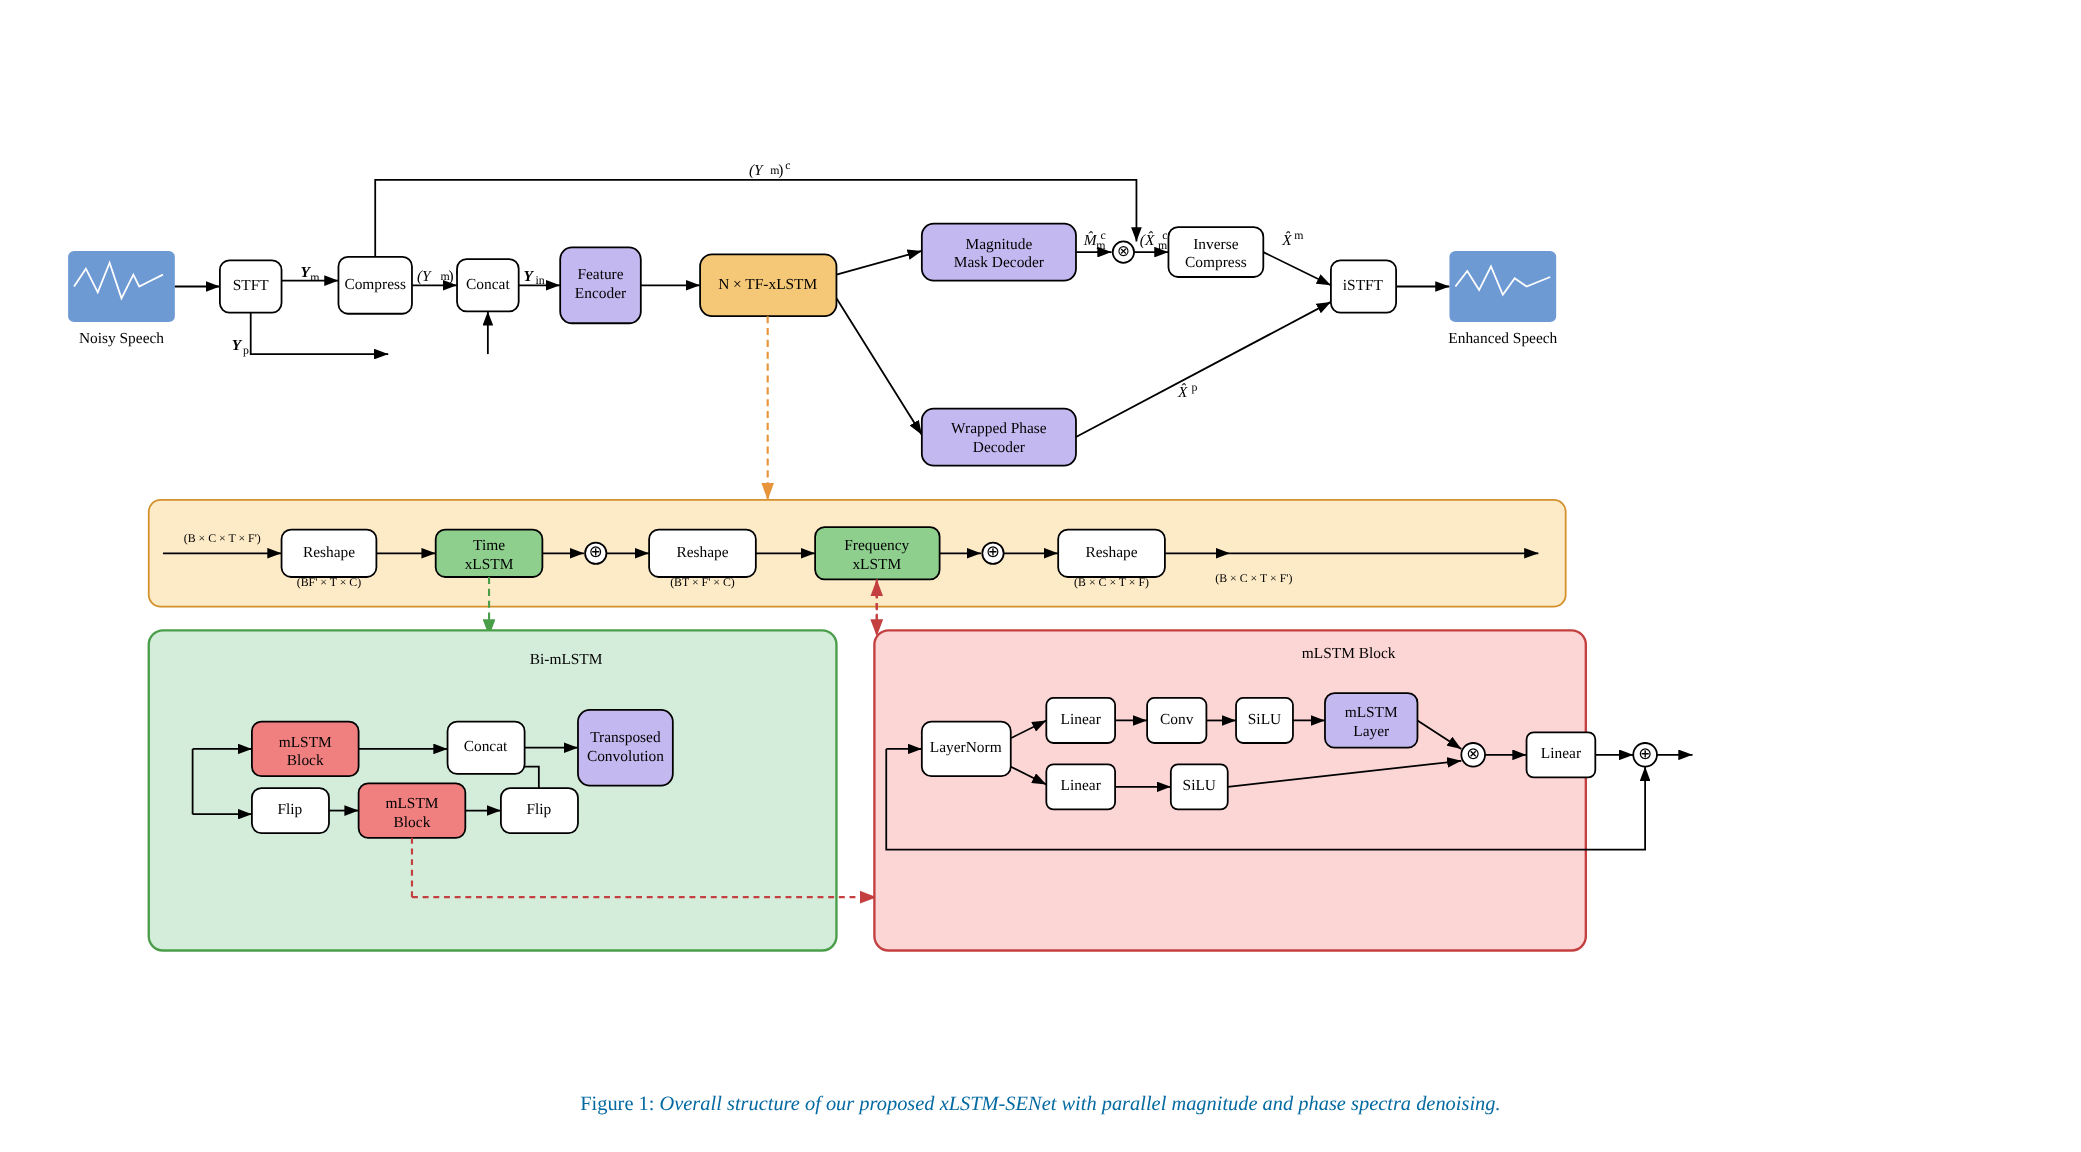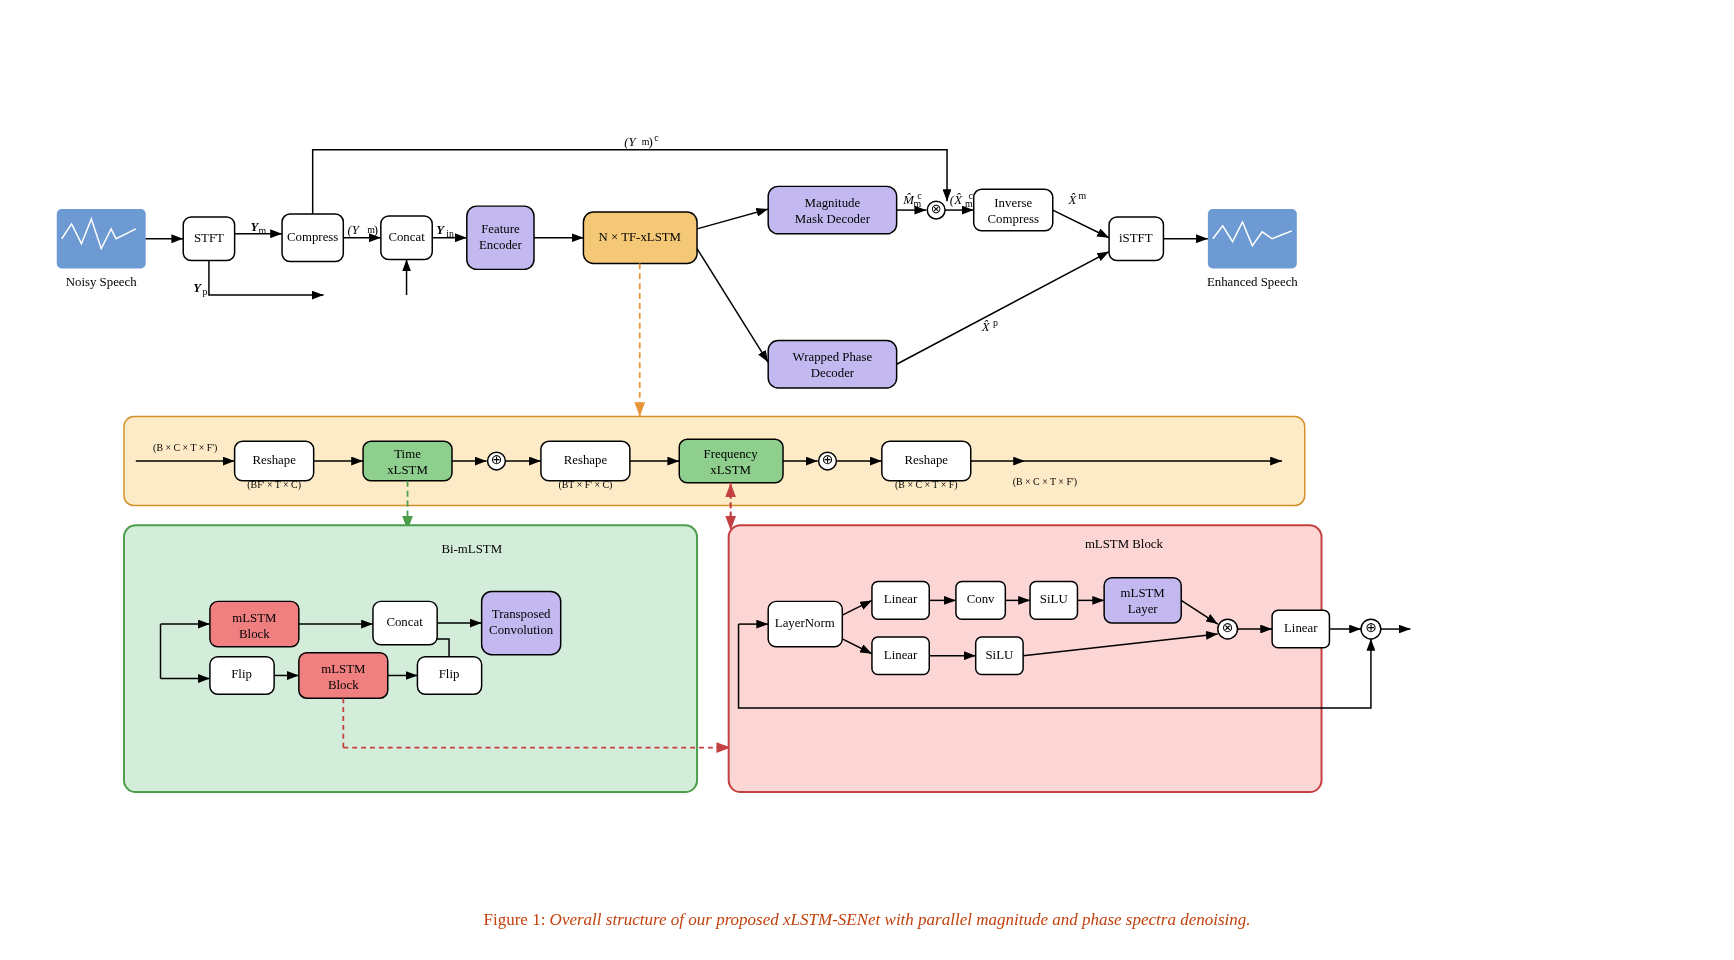--- a/index.html
+++ b/index.html
@@ -33,21 +33,21 @@
     
     .diagram-svg {
       width: 100%;
       height: 100%;
     }
 
     .caption {
       text-align: left;
       font-size: 17px;
       margin-top: 8px;
-      color: #c2410c;
+      color: #0369a1;
     }
     .caption em {
       font-style: italic;
     }
 
     
     .box-plain {
       fill: white;
       stroke: black;
       stroke-width: 1.5;

